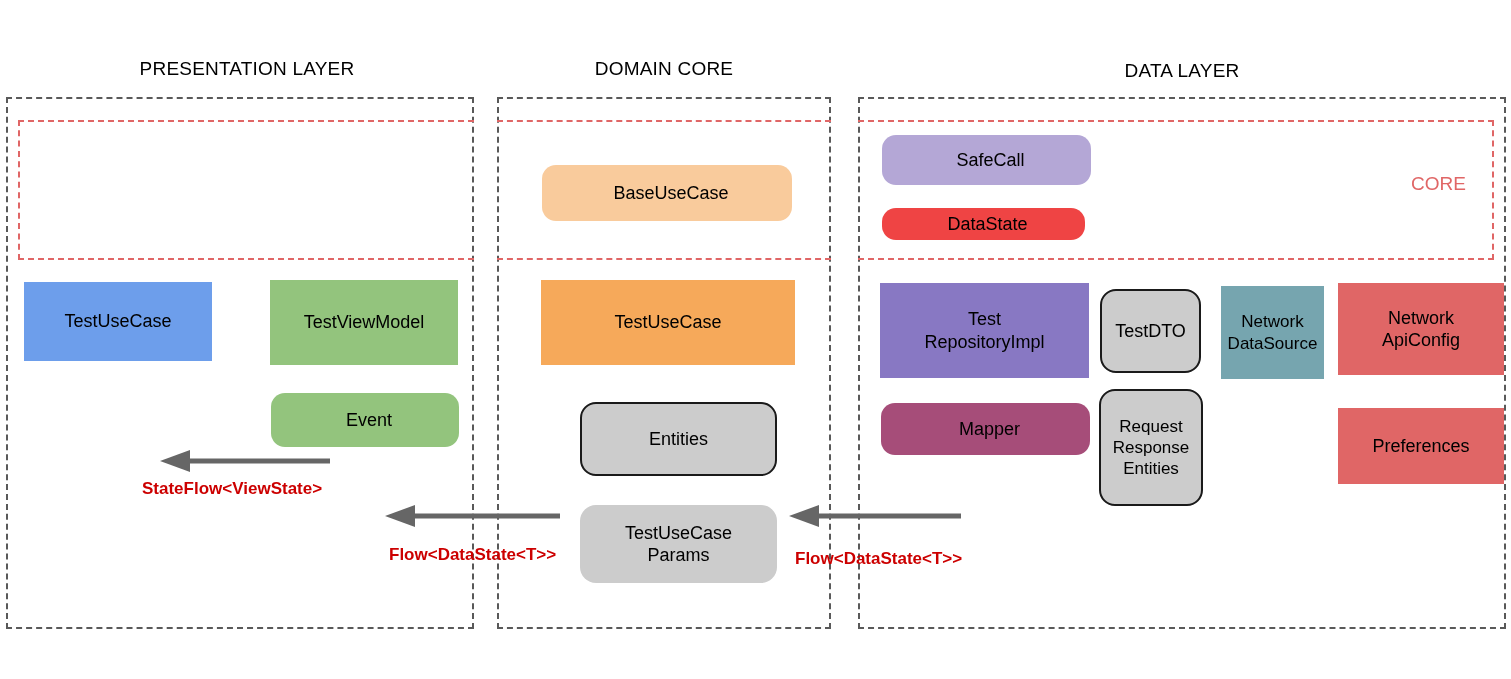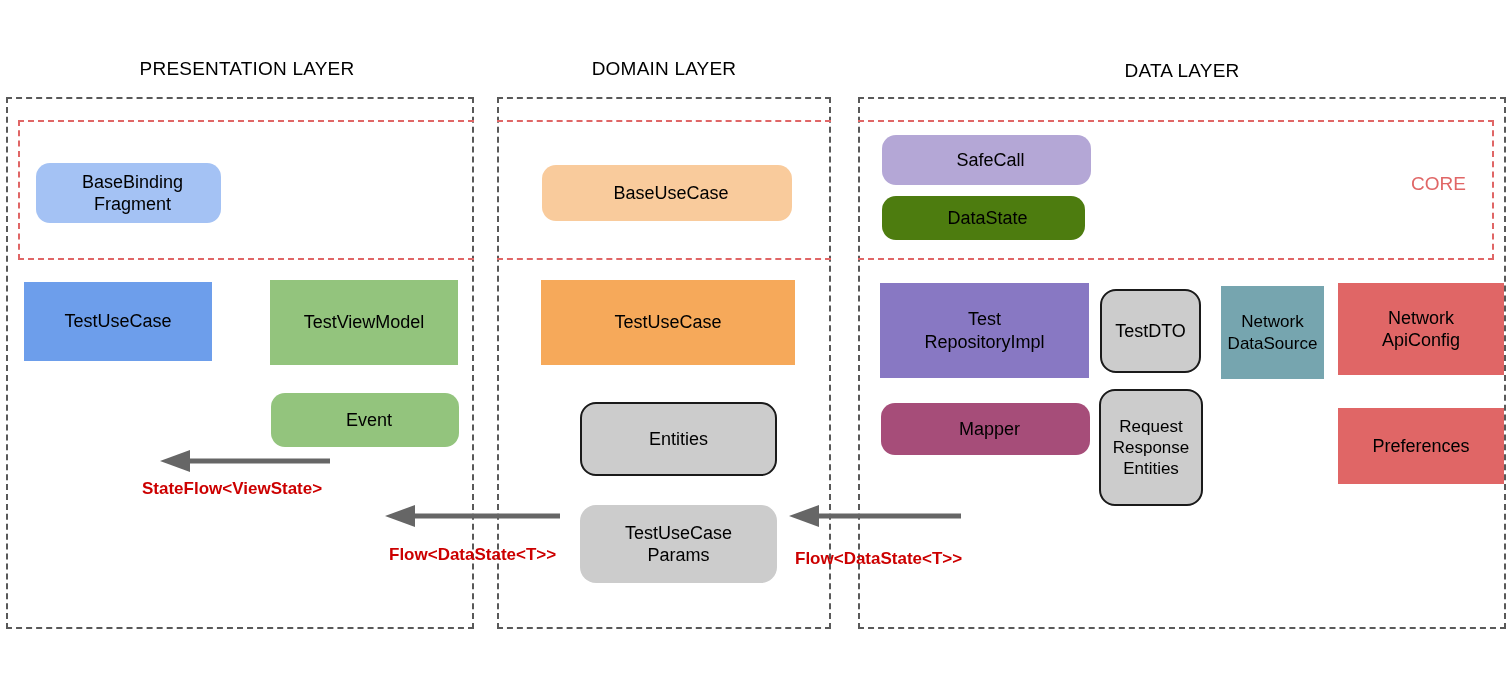--- a/index.html
+++ b/index.html
@@ -83,55 +83,53 @@
     color: #cc0000;
     white-space: nowrap;
   }
 </style>
 </head>
 <body>
 
 <div id="canvas">
 
   <div class="layer-title" style="left:13px; top:58px; width:468px;text-align:center;">PRESENTATION LAYER</div>
-  <div class="layer-title" style="left:497px; top:58px; width:334px;">DOMAIN LAYER</div>
+  <div class="layer-title" style="left:497px; top:58px; width:334px;">DOMAIN CORE</div>
   <div class="layer-title" style="left:858px; top:60px; width:648px;">DATA LAYER</div>
 
   <div class="layer-box" style="left:6px; top:97px; width:468px; height:532px;"></div>
   <div class="layer-box" style="left:497px; top:97px; width:334px; height:532px;"></div>
   <div class="layer-box" style="left:858px; top:97px; width:648px; height:532px;"></div>
 
   <div class="core-box" style="left:18px; top:120px; width:456px; height:140px; border-right:none;"></div>
   <div class="core-box" style="left:497px; top:120px; width:334px; height:140px; border-left:none; border-right:none;"></div>
   <div class="core-box" style="left:858px; top:120px; width:636px; height:140px; border-left:none;"></div>
 
   <div class="core-label" style="left:1411px; top:173px;">CORE</div>
 
-  <div class="node rounded" style="left:36px; top:163px; width:185px; height:60px; background:#A4C2F4;">BaseBinding
-Fragment</div>
 
 
   <div class="node sharp" style="left:24px; top:282px; width:188px; height:79px; background:#6D9EEB;">TestUseCase</div>
 
   <div class="node sharp" style="left:270px; top:280px; width:188px; height:85px; background:#93C47D;">TestViewModel</div>
 
   <div class="node rounded" style="left:271px; top:393px; width:188px; height:54px; background:#93C47D;">Event</div>
 
   <div class="node rounded" style="left:542px; top:165px; width:250px; height:56px; background:#F9CB9C;">BaseUseCase</div>
 
   <div class="node sharp" style="left:541px; top:280px; width:254px; height:85px; background:#F6A95A;">TestUseCase</div>
 
   <div class="node rounded-lg outlined" style="left:580px; top:402px; width:197px; height:74px; background:#CCCCCC;">Entities</div>
 
   <div class="node rounded-lg" style="left:580px; top:505px; width:197px; height:78px; background:#CCCCCC;">TestUseCase
 Params</div>
 
   <div class="node rounded" style="left:882px; top:135px; width:209px; height:50px; background:#B4A7D6;">SafeCall</div>
 
-  <div class="node rounded" style="left:882px; top:196px; width:203px; height:44px; background:#4d7c0f;">DataState</div>
+  <div class="node rounded" style="left:882px; top:208px; width:203px; height:32px; background:#ef4444;">DataState</div>
 
   <div class="node sharp" style="left:880px; top:283px; width:209px; height:95px; background:#8878C3;">Test
 RepositoryImpl</div>
 
   <div class="node rounded-lg outlined" style="left:1100px; top:289px; width:101px; height:84px; background:#CCCCCC;">TestDTO</div>
 
   <div class="node sharp" style="left:1221px; top:286px; width:103px; height:93px; background:#76A5AF; font-size:17px;">Network
 DataSource</div>
 
   <div class="node sharp" style="left:1338px; top:283px; width:166px; height:92px; background:#E06666;">Network

